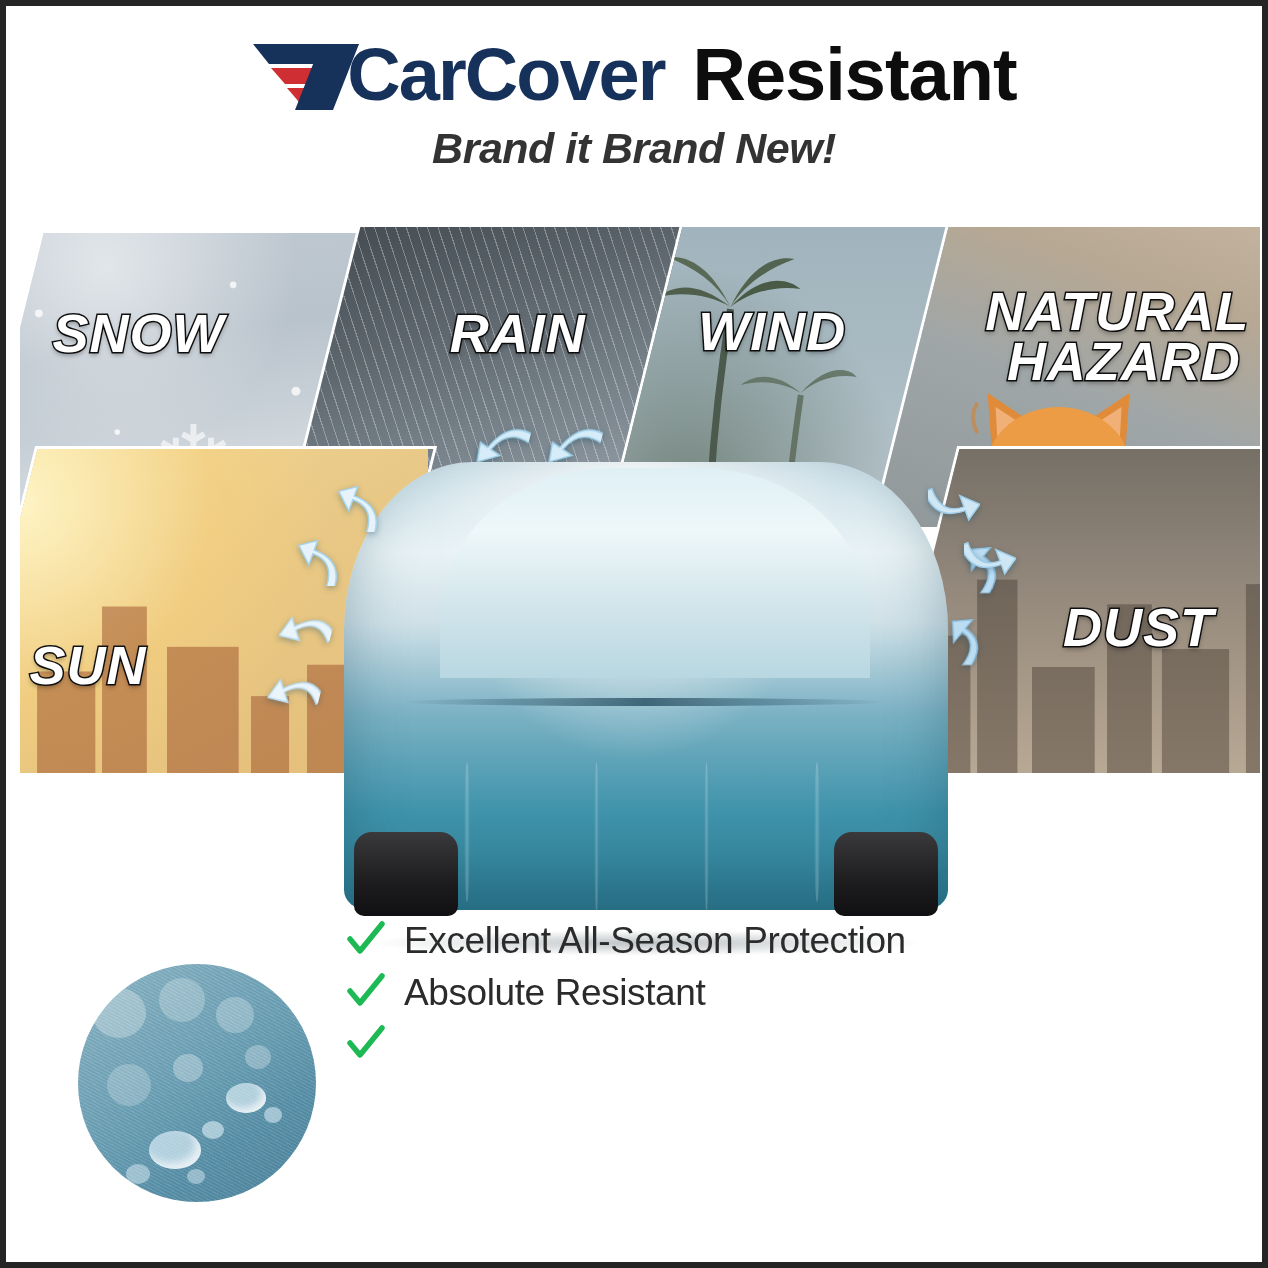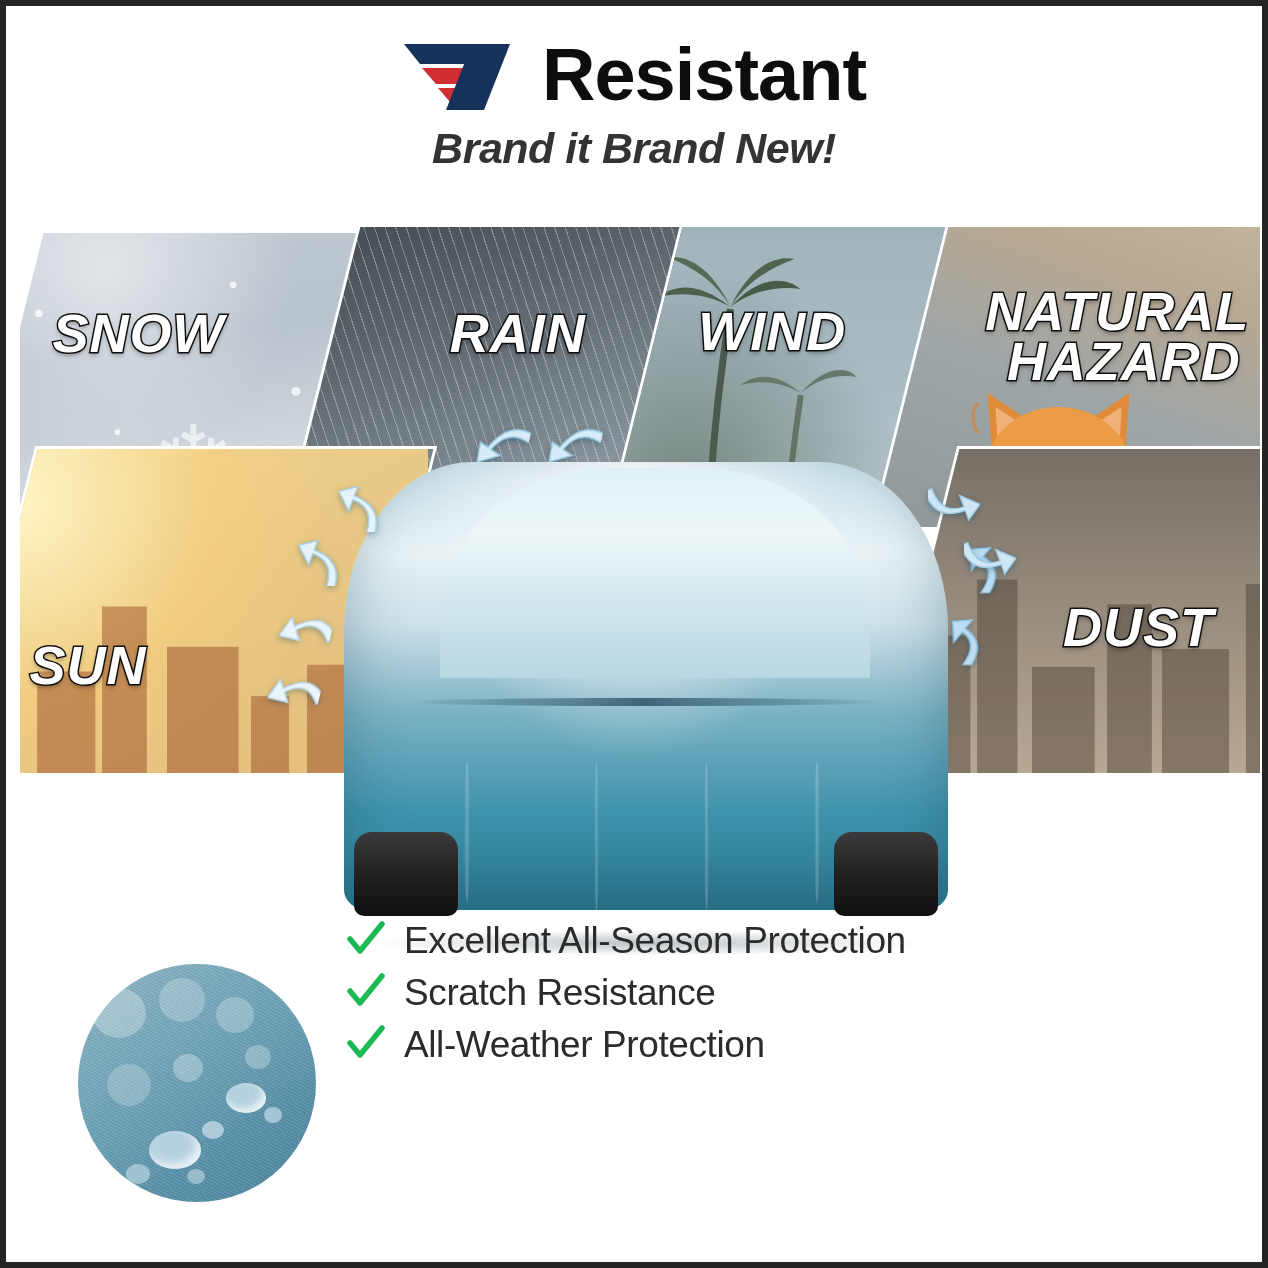--- a/index.html
+++ b/index.html
@@ -216,20 +216,23 @@
 
       <span class="logo-mark">
         <svg viewBox="0 0 112 74" xmlns="http://www.w3.org/2000/svg">
           <polygon points="2,6 108,6 84,26 18,26" fill="#16315a"></polygon>
           <polygon points="20,30 96,30 80,46 34,46" fill="#cf2e33"></polygon>
           <polygon points="36,50 86,50 74,64 48,64" fill="#cf2e33"></polygon>
           <polygon points="70,6 108,6 82,72 44,72" fill="#16315a"></polygon>
         </svg>
       </span>
 
+      <span class="brand">
+        <span class="brand-word">CarCover</span>
+      </span>
 
       <span class="title-tail">Resistant</span>
     </div>
 
     <div class="subtitle">Brand it Brand New!</div>
   </div>
 
   <div class="collage">
 
     <div class="panel" id="p-snow">
@@ -419,28 +422,27 @@
       </span>
       <span class="feat-label">Excellent All-Season Protection</span>
     </div>
 
     <div class="feat">
       <span class="check">
         <svg viewBox="0 0 40 40">
             <path d="M4 19 L14 31 L36 4" stroke="#1db954" stroke-width="5.5" fill="none" stroke-linecap="round" stroke-linejoin="round"></path>
           </svg>
       </span>
-      <span class="feat-label">Scratch Resistance</span>
+      <span class="feat-label">Absolute Resistant</span>
     </div>
 
 
 
     <div class="feat">
       <span class="check">
         <svg viewBox="0 0 40 40">
             <path d="M4 19 L14 31 L36 4" stroke="#1db954" stroke-width="5.5" fill="none" stroke-linecap="round" stroke-linejoin="round"></path>
           </svg>
       </span>
-      <span class="feat-label">All-Weather Protection</span>
     </div>
   </div>
 
 </div>
 
 </body></html>

